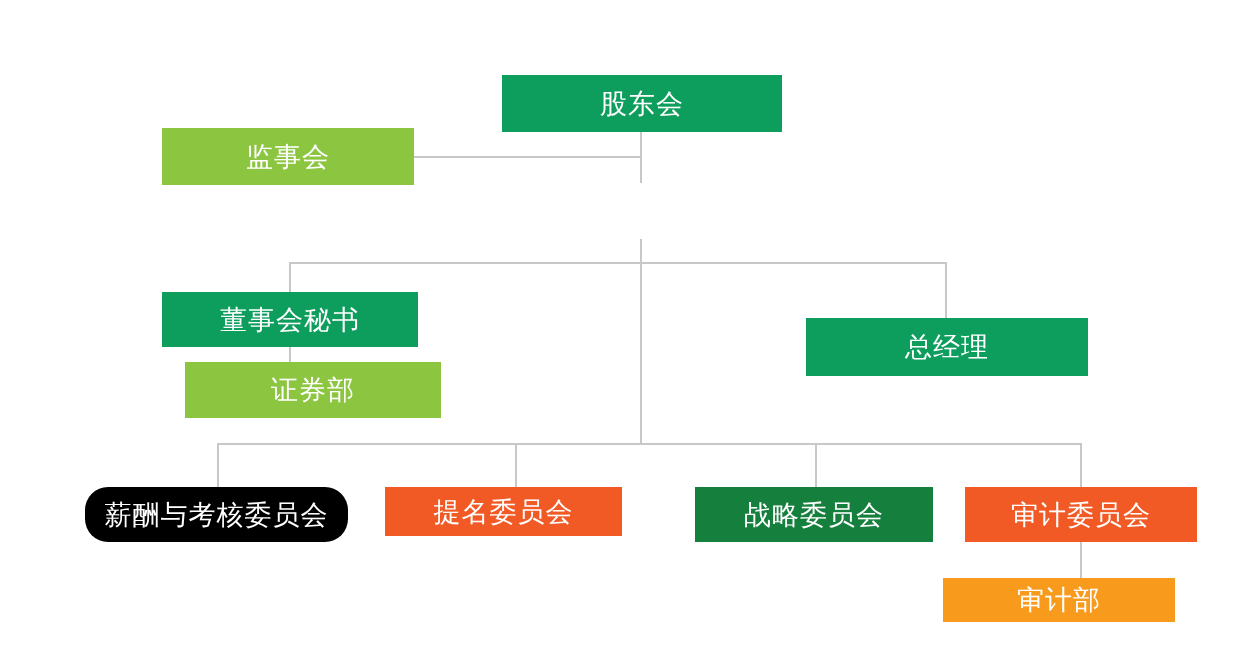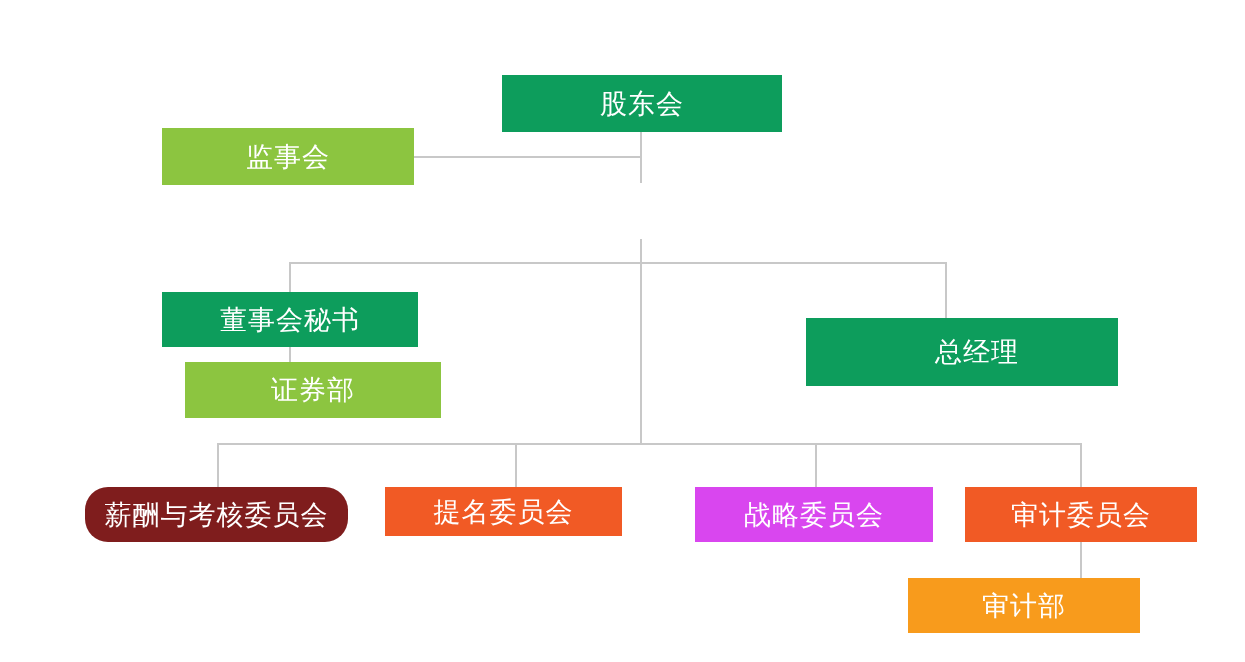--- a/index.html
+++ b/index.html
@@ -30,26 +30,26 @@
     position: absolute;
     z-index: 1;
   }
 
   
   .n-shareholders      { left: 502px; top: 75px;  width: 280px; height: 57px; }
   .n-supervisory       { left: 162px; top: 128px; width: 252px; height: 57px; }
   .n-board             { left: 502px; top: 183px; width: 280px; height: 56px; }
   .n-board-secretary   { left: 162px; top: 292px; width: 256px; height: 55px; }
   .n-securities-dept   { left: 162px; top: 362px; width: 256px; height: 56px; margin-left: 23px; }
-  .n-general-manager   { left: 806px; top: 318px; width: 282px; height: 68px; padding-left: 30px; }
+  .n-general-manager   { left: 806px; top: 318px; width: 282px; height: 58px; }
   .n-remuneration      { left: 85px;  top: 487px; width: 263px; height: 55px; }
   .n-nomination        { left: 385px; top: 487px; width: 237px; height: 49px; }
   .n-strategy          { left: 695px; top: 487px; width: 238px; height: 55px; }
   .n-audit-committee   { left: 965px; top: 487px; width: 232px; height: 55px; }
-  .n-audit-dept        { left: 908px; top: 578px; width: 232px; height: 55px; }
+  .n-audit-dept        { left: 943px; top: 578px; width: 232px; height: 44px; }
 
   
   .c-shareholders-board   { left: 640px;  top: 132px; width: 2px;   height: 51px; }
   .c-supervisory-link     { left: 413px;  top: 156px; width: 228px; height: 2px; }
   .c-board-down           { left: 640px;  top: 239px; width: 2px;   height: 205px; }
   .c-branch-mid           { left: 289px;  top: 262px; width: 658px; height: 2px; }
   .c-drop-secretary       { left: 289px;  top: 262px; width: 2px;   height: 30px; }
   .c-drop-gm              { left: 945px;  top: 262px; width: 2px;   height: 56px; }
   .c-secretary-securities { left: 289px;  top: 347px; width: 2px;   height: 15px; }
   .c-branch-committees    { left: 217px;  top: 443px; width: 865px; height: 2px; }
@@ -86,27 +86,27 @@
   </div>
   <div class="node n-board-secretary" style="background-color: rgb(13, 157, 92);">
     <span>董事会秘书</span>
   </div>
   <div class="node n-securities-dept" style="background-color: rgb(140, 197, 64);">
     <span>证券部</span>
   </div>
   <div class="node n-general-manager" style="background-color: rgb(13, 157, 92);">
     <span>总经理</span>
   </div>
-  <div class="node n-remuneration" style="background-color: #7f1d1d; border-radius: 23px;">
+  <div class="node n-remuneration" style="background-color: #000000; border-radius: 23px;">
     <span>薪酬与考核委员会</span>
   </div>
   <div class="node n-nomination" style="background-color: rgb(241, 90, 37);">
     <span>提名委员会</span>
   </div>
-  <div class="node n-strategy" style="background-color: #d946ef;">
+  <div class="node n-strategy" style="background-color: #15803d;">
     <span>战略委员会</span>
   </div>
   <div class="node n-audit-committee" style="background-color: rgb(241, 90, 37);">
     <span>审计委员会</span>
   </div>
   <div class="node n-audit-dept" style="background-color: rgb(248, 155, 28);">
     <span>审计部</span>
   </div>
 
 </div>

